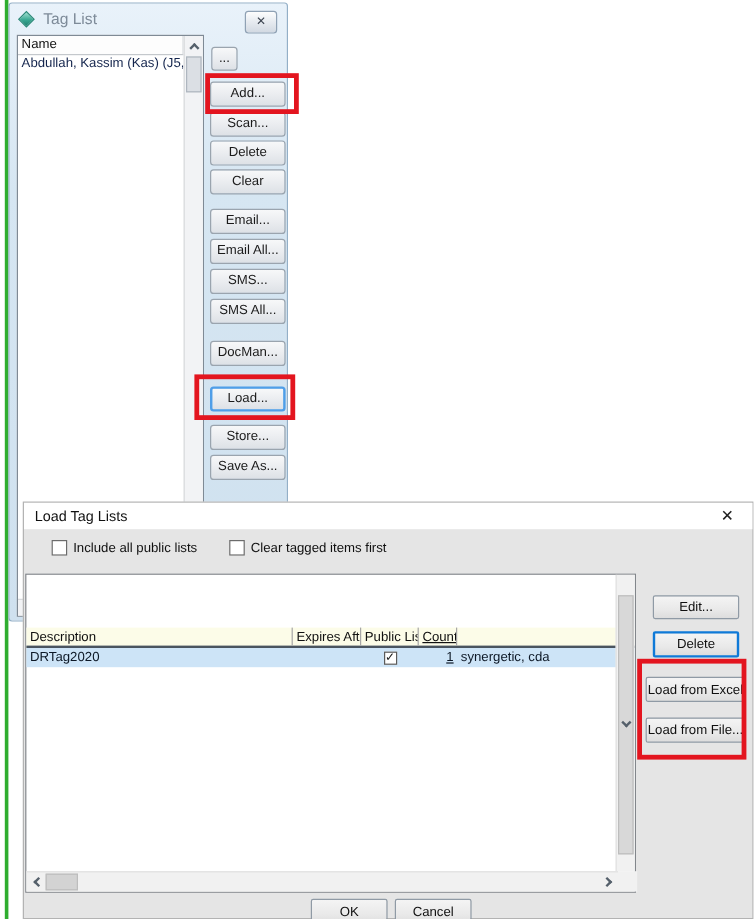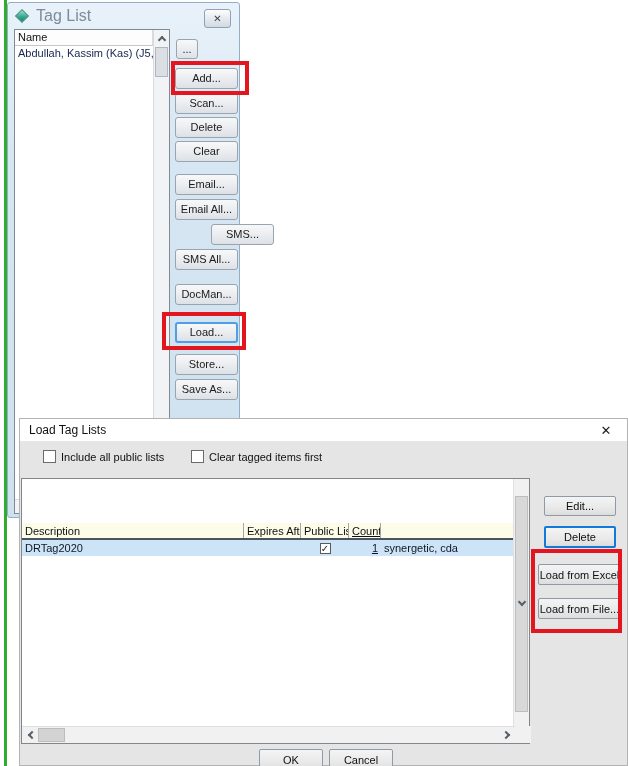--- a/index.html
+++ b/index.html
@@ -18,21 +18,21 @@
   .tagwin {
     left: 7px; top: 2px; width: 233px; height: 516px;
     background: linear-gradient(180deg, #e9f2fa 0%, #d6e6f2 30%, #cfe1ef 100%);
     border: 1px solid #93afc7; border-radius: 3px; z-index: 1;
   }
   .tagwin-title { position: absolute; left: 0; top: 0; right: 0; height: 25px;
     display: flex; align-items: center; padding-left: 9px; }
   .diamond-icon { width: 10px; height: 10px; transform: rotate(45deg);
     background: linear-gradient(135deg, #9fe0d0 0%, #3aa892 55%, #1f7f6e 100%);
     border: 1px solid #2a8a78; margin-right: 9px; }
-  .tagwin-title-text { color: #7e8b99; font-size: 16px; }
+  .tagwin-title-text { color: #7e8b99; font-size: 13px; }
   .win-close {
     position: absolute; right: 8px; top: 6px; width: 27px; height: 19px;
     background: linear-gradient(180deg, #fdfdfd 0%, #e8ecf1 45%, #d2d9e2 100%);
     border: 1px solid #8fa1b4; border-radius: 3px;
     display: flex; align-items: center; justify-content: center;
     font-size: 10px; font-weight: bold; color: #3c4450; cursor: default;
   }
   .tag-list {
     position: absolute; left: 6px; top: 26px; width: 156px; height: 485px;
     background: #fff; border: 1px solid #7f8a95;
@@ -66,21 +66,21 @@
     font-size: 11px; color: #1a1a1a; text-align: center; line-height: 19px;
     font-family: inherit; cursor: default;
   }
   .tbtn-more { left: 168px; top: 36px; width: 22px; height: 20px; line-height: 16px; }
   .tbtn-add     { top: 65px; }
   .tbtn-scan    { top: 90px; }
   .tbtn-delete  { top: 114px; }
   .tbtn-clear   { top: 138px; }
   .tbtn-email   { top: 171px; }
   .tbtn-emailall{ top: 196px; }
-  .tbtn-sms     { top: 221px; margin-left: 36px; }
+  .tbtn-sms     { top: 221px; }
   .tbtn-smsall  { top: 246px; }
   .tbtn-docman  { top: 281px; }
   .tbtn-load    { top: 319px; border: 2px solid #4f9ee8; line-height: 17px; }
   .tbtn-store   { top: 351px; }
   .tbtn-saveas  { top: 376px; }
 
   
   .redbox { border: 4px solid #e3151f; z-index: 40; background: transparent; }
   .redbox-add   { left: 171px; top: 61px;  width: 78px; height: 34px; }
   .redbox-load  { left: 162px; top: 312px; width: 84px; height: 38px; }

